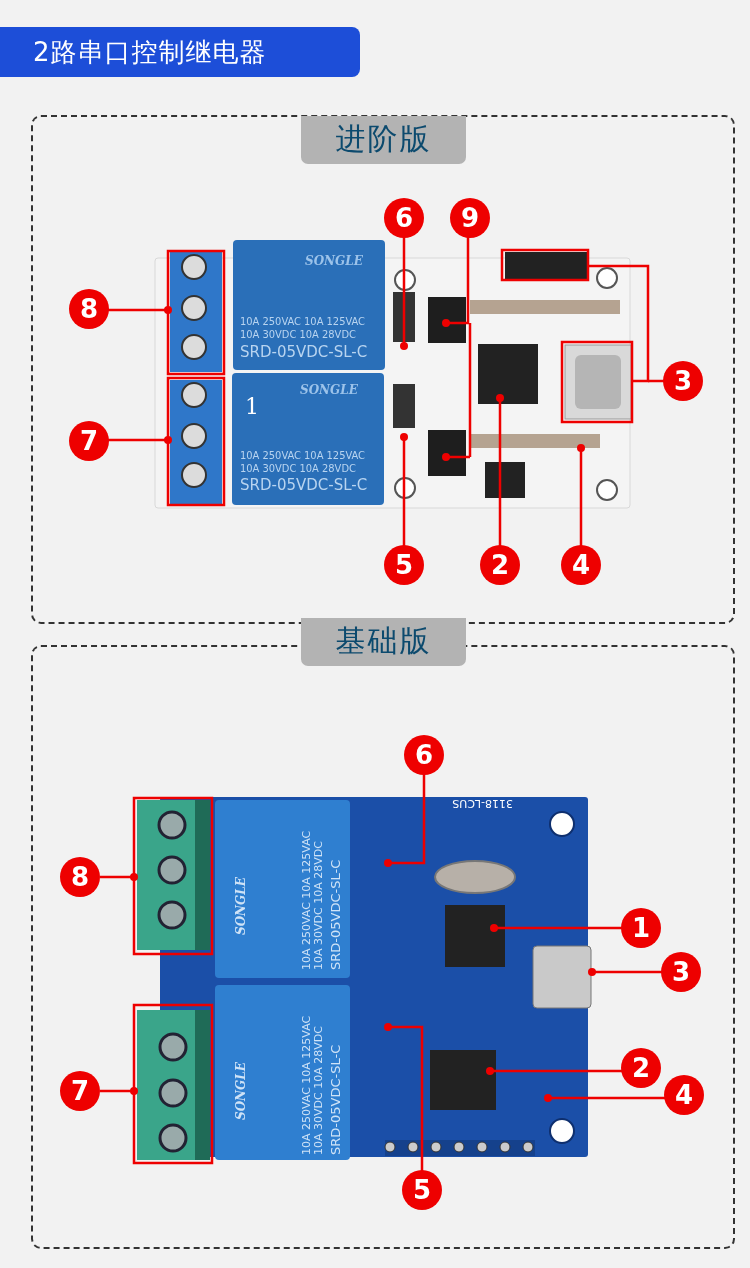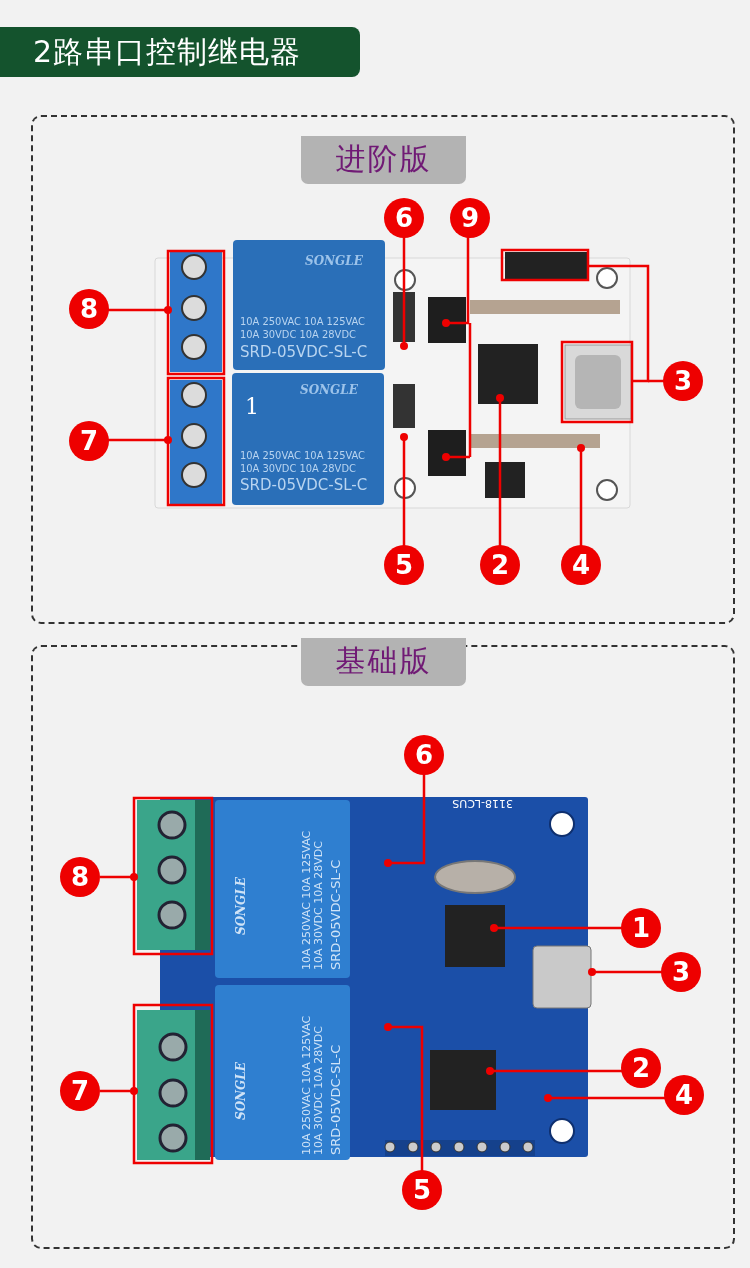--- a/index.html
+++ b/index.html
@@ -1,21 +1,21 @@
 <!DOCTYPE html>
 <html><head>
 <meta charset="utf-8">
 <style>
   html,body{margin:0;padding:0;}
   body{width:750px;height:1268px;background:#f2f2f2;position:relative;overflow:hidden;font-family:"DejaVu Sans",sans-serif;}
-  .title-bar{position:absolute;left:0;top:27px;width:360px;height:50px;background:#14532d;border-radius:0 8px 8px 0;color:#fff;font-size:30px;line-height:50px;padding-left:33px;box-sizing:border-box;letter-spacing:1px;}
+  .title-bar{position:absolute;left:0;top:27px;width:360px;height:50px;background:#1d4ed8;border-radius:0 8px 8px 0;color:#fff;font-size:26px;line-height:50px;padding-left:33px;box-sizing:border-box;letter-spacing:1px;}
   .panel{position:absolute;left:31px;width:704px;border:2px dashed #333;border-radius:10px;box-sizing:border-box;}
   .panel.p1{top:115px;height:509px;}
   .panel.p2{top:645px;height:604px;}
-  .tag{position:absolute;left:301px;width:165px;height:48px;background:#b3b3b3;color:#701a75;font-size:30px;line-height:46px;text-align:center;border-radius:0 0 7px 7px;letter-spacing:2px;margin-top:20px;}
+  .tag{position:absolute;left:301px;width:165px;height:48px;background:#b3b3b3;color:#0c4a6e;font-size:30px;line-height:46px;text-align:center;border-radius:0 0 7px 7px;letter-spacing:2px;}
   .tag.t1{top:116px;}
   .tag.t2{top:618px;}
   svg.board{position:absolute;left:0;top:0;}
   .callout text{font-family:"DejaVu Sans",sans-serif;font-weight:bold;}
 </style>
 </head>
 <body>
 
 <div class="title-bar">2路串口控制继电器</div>
 

